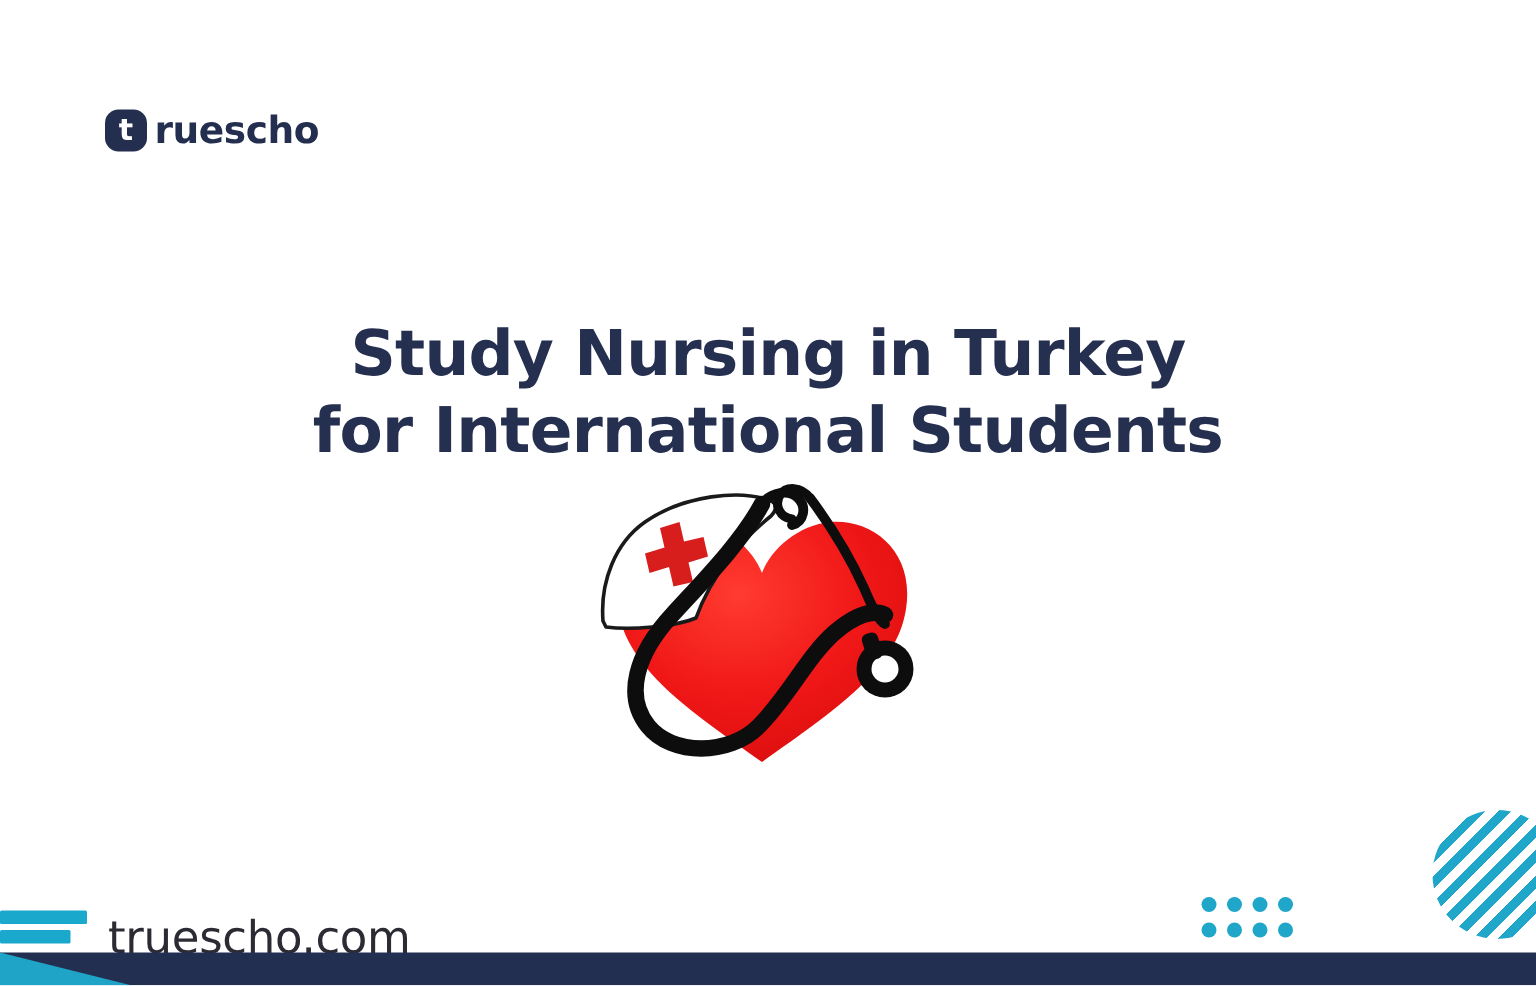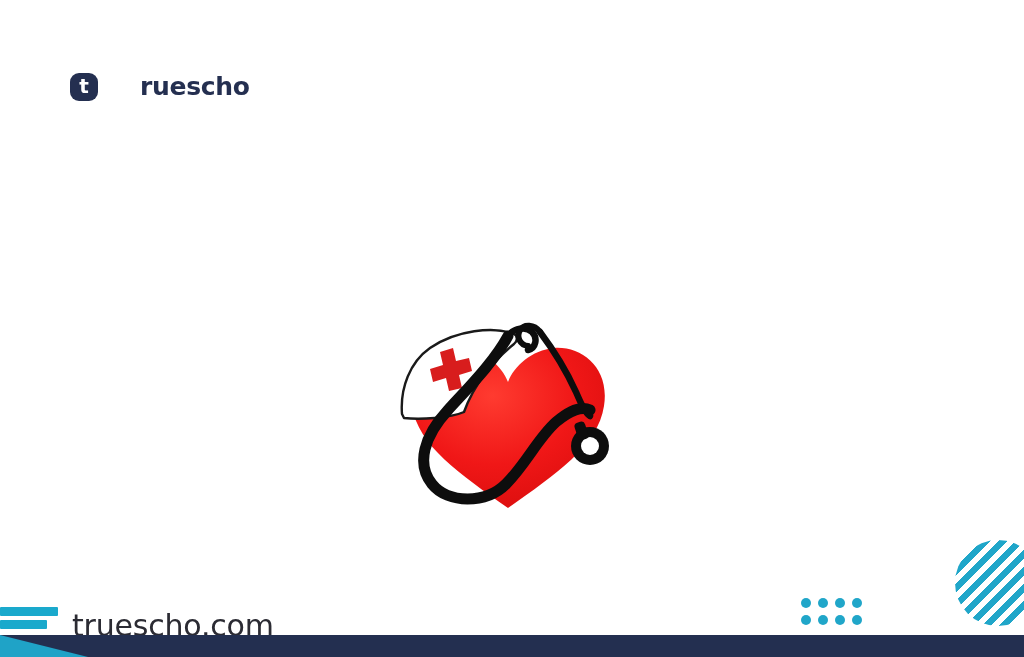--- a/index.html
+++ b/index.html
@@ -43,21 +43,20 @@
     font-family: "DejaVu Sans", sans-serif;
     padding-bottom: 2px;
     box-sizing: border-box;
   }
   .logo-word {
     font-size: 25px;
     font-weight: 700;
     color: #242f50;
     letter-spacing: -0.3px;
     font-family: "DejaVu Sans", sans-serif;
-    margin-left: 37px;
   }
 
   
   .title {
     position: absolute;
     left: 0;
     right: 0;
     top: 182px;
     text-align: center;
     color: #252f4f;
@@ -148,20 +147,24 @@
 </head>
 <body>
 
 <div class="banner">
 
   <div class="logo">
     <span class="logo-mark">t</span>
     <span class="logo-word">ruescho</span>
   </div>
 
+  <h1 class="title">
+    <span class="title-line">Study Nursing in Turkey</span>
+    <span class="title-line">for International Students</span>
+  </h1>
 
   <div class="illustration">
     <svg width="240" height="200" viewBox="0 0 240 200" xmlns="http://www.w3.org/2000/svg" aria-hidden="true">
       <defs>
         <radialGradient id="heartGrad" cx="42%" cy="30%" r="78%">
           <stop offset="0%" stop-color="#ff3b30"></stop>
           <stop offset="55%" stop-color="#f01717"></stop>
           <stop offset="100%" stop-color="#d90d0d"></stop>
         </radialGradient>
       </defs>

